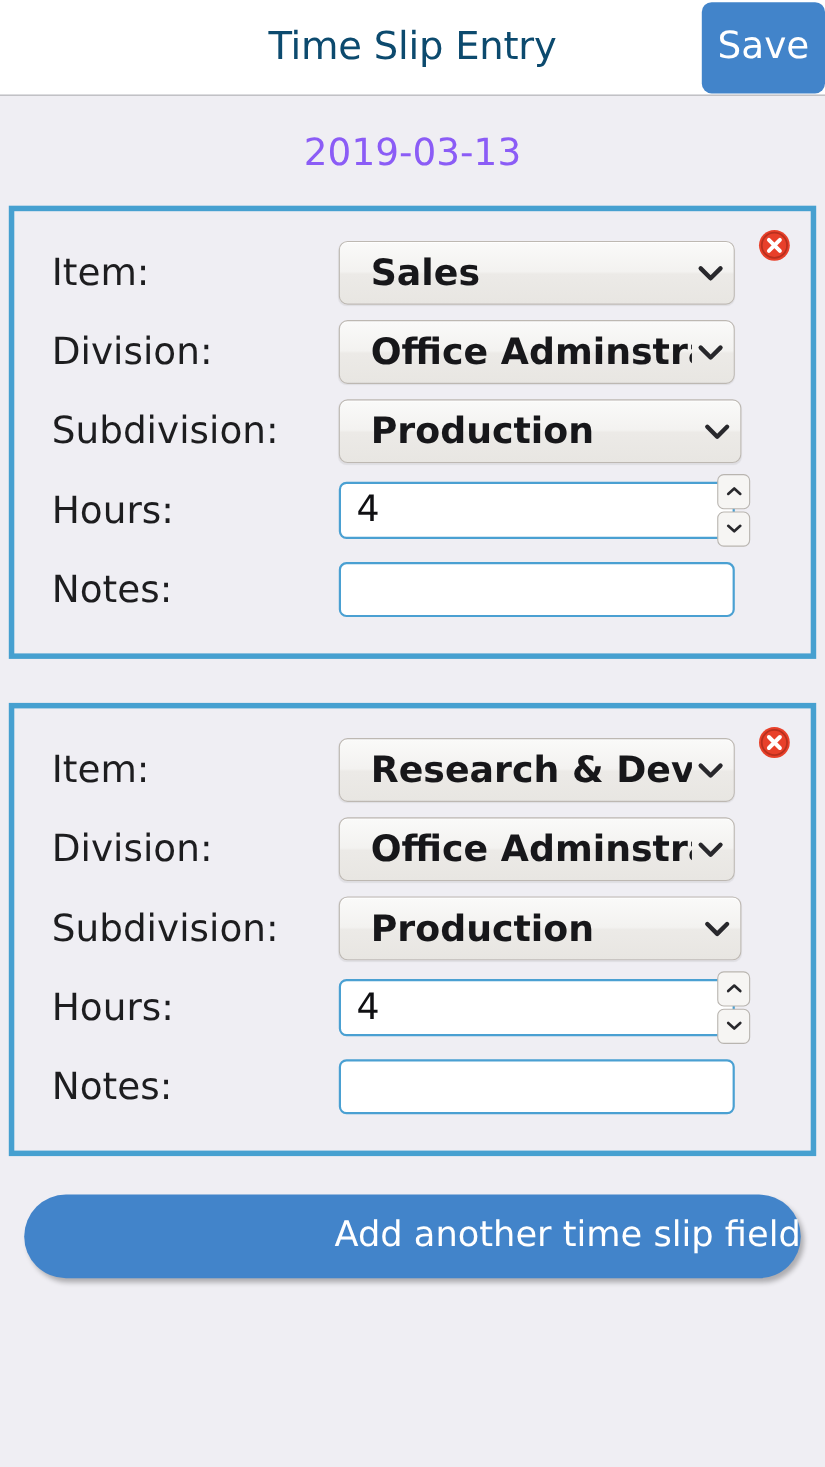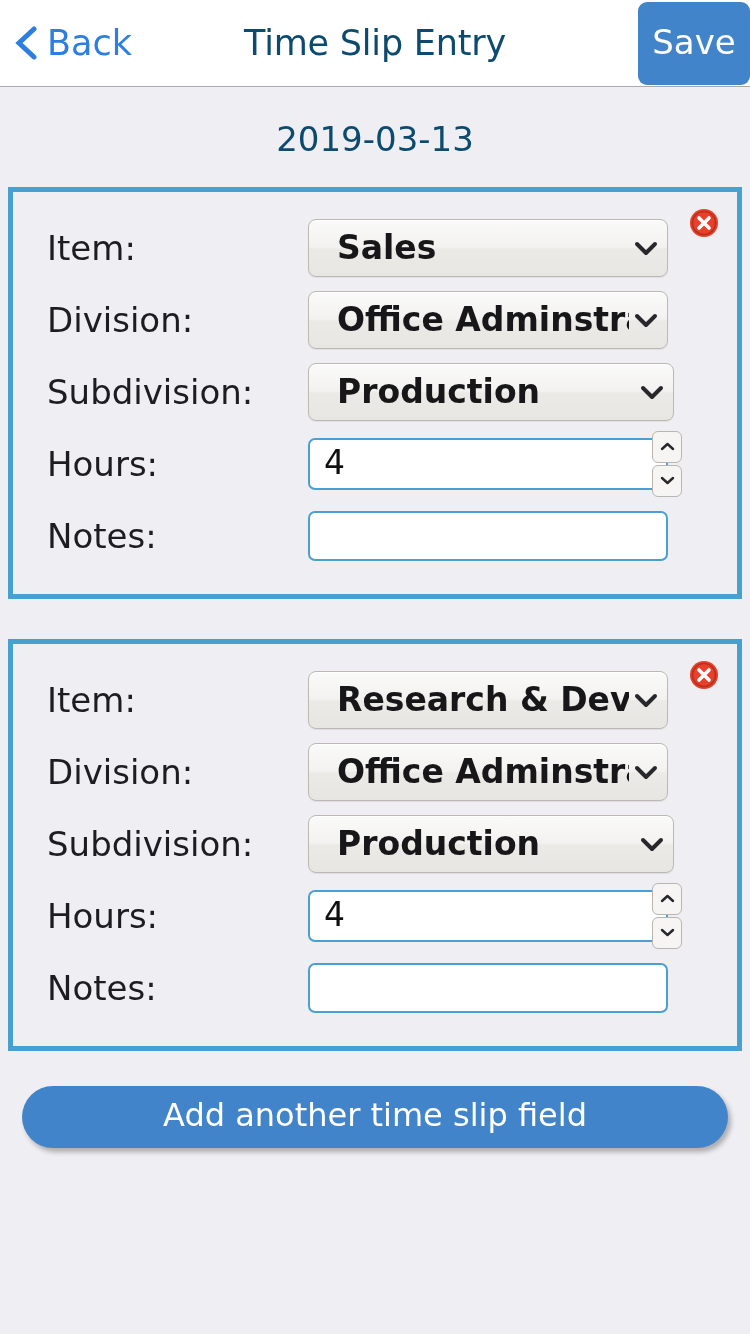--- a/index.html
+++ b/index.html
@@ -71,21 +71,21 @@
     padding-bottom: 3px;
   }
 
   
   .date-block {
     padding-top: 30px;
     text-align: center;
   }
   .date-line {
     font-size: 34px;
-    color: #0c4a6e;
+    color: #8b5cf6;
     line-height: 1.32;
   }
   .hours-line {
     font-size: 34px;
     color: #1d1d1f;
     line-height: 1.35;
     margin-top: 5px;
   }
   .hours-line b { font-weight: 700; }
 
@@ -217,43 +217,38 @@
     font-size: 31px;
     color: #101013;
     padding: 0 12px;
     outline: none;
   }
 
   
   .add-wrap { padding: 35px 22px 0 22px; }
   .add-btn {
     width: 100%;
-    height: 62px;
+    height: 76px;
     background: #4284ca;
     border: none;
     border-radius: 40px;
     color: #ffffff;
     font-family: inherit;
     font-size: 32px;
     cursor: pointer;
     box-shadow: 3px 4px 5px rgba(0,0,0,0.28);
     padding-bottom: 3px;
+    text-align: right;
   }
 </style>
 </head>
 <body>
 
 <div class="navbar">
 
-  <div class="back-btn">
-    <svg class="back-chevron" viewBox="0 0 24 34">
-      <polyline points="20,3 5,17 20,31" fill="none" stroke="#2c7ee0" stroke-width="5" stroke-linecap="round" stroke-linejoin="miter"></polyline>
-    </svg>
-    <span class="back-label">Back</span>
-  </div>
 
   <div class="nav-title">Time Slip Entry</div>
 
   <button class="save-btn">Save</button>
 </div>
 
 <div class="date-block">
   <div class="date-line">2019-03-13</div>
 </div>
 

